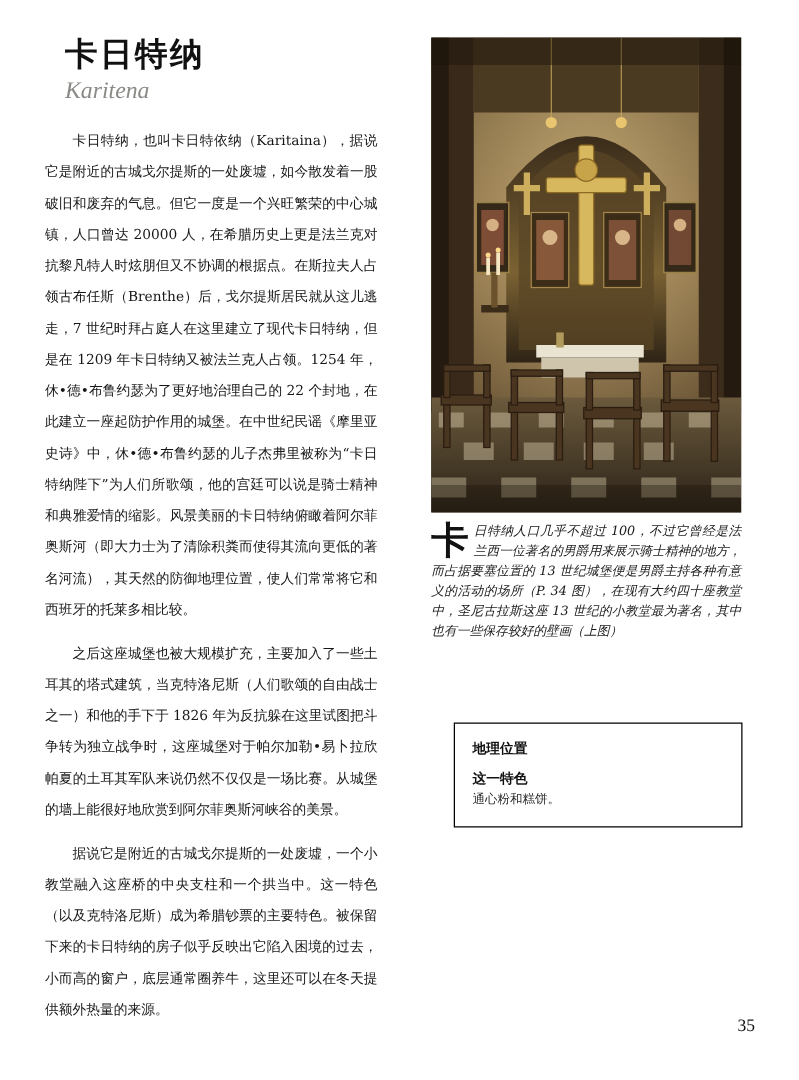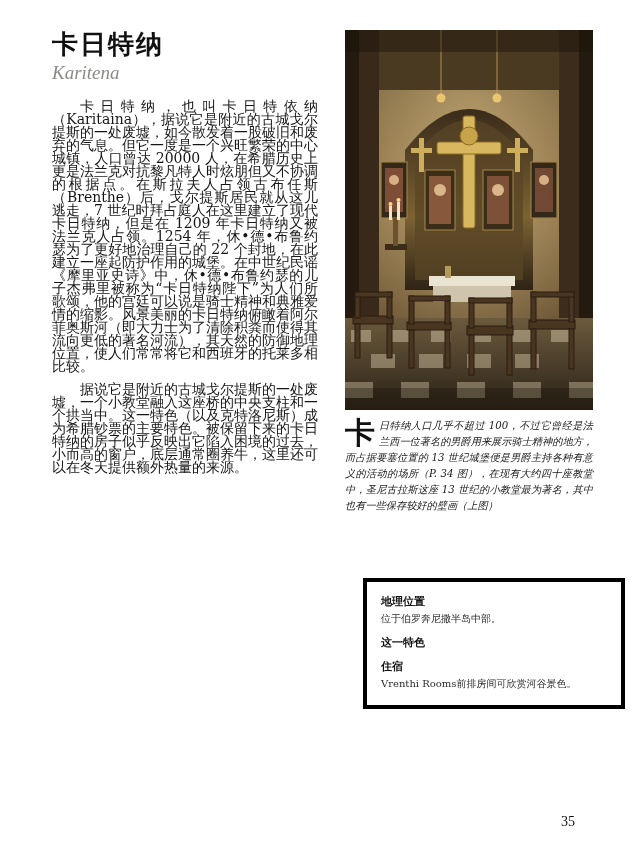--- a/index.html
+++ b/index.html
@@ -43,26 +43,26 @@
     font-style: italic;
     font-size: 19px;
     color: #8a8a86;
     margin: 0;
     line-height: 1.1;
   }
 
   
   .body-col {
     position: absolute;
-    left: 52px;
+    left: 36px;
     top: 100px;
     width: 266px;
     font-family: "DejaVu Serif", serif;
-    font-size: 14px;
-    line-height: 13px;
+    font-size: 11px;
+    line-height: 25px;
     color: #161616;
     text-align: justify;
     text-justify: inter-ideograph;
   }
   .body-col p {
     margin: 0 0 10px 0;
     text-indent: 2em;
   }
 
   
@@ -103,22 +103,22 @@
     margin: 0;
     font-style: italic;
   }
 
   
   .infobox {
     position: absolute;
     left: 363px;
     top: 578px;
     width: 212px;
-    border: 4px solid #000000;
-    padding: 12px 28px 14px 14px;
+    border: 1px solid #000000;
+    padding: 12px 3px 14px 14px;
     background: #fff;
   }
   .info-item { margin-bottom: 9px; }
   .info-item:last-child { margin-bottom: 0; }
   .info-head {
     font-family: "DejaVu Serif", serif;
     font-size: 11px;
     font-weight: bold;
     color: #111;
     margin: 0 0 2px 0;
@@ -128,39 +128,40 @@
     font-family: "DejaVu Serif", serif;
     font-size: 10px;
     line-height: 15px;
     color: #2b2b2b;
     margin: 0;
   }
 
   
   .folio {
     position: absolute;
-    right: 64px;
+    right: 35px;
     bottom: 34px;
     font-family: "Liberation Serif", serif;
     font-size: 14px;
     color: #111;
   }
 </style>
 </head>
 <body>
 
 <div class="page">
 
   <div class="title-block">
     <h1 class="title-cn">卡日特纳</h1>
     <div class="title-en">Karitena</div>
   </div>
 
   <div class="body-col">
     <p>卡日特纳，也叫卡日特依纳（Karitaina），据说它是附近的古城戈尔提斯的一处废墟，如今散发着一股破旧和废弃的气息。但它一度是一个兴旺繁荣的中心城镇，人口曾达 20000 人，在希腊历史上更是法兰克对抗黎凡特人时炫朋但又不协调的根据点。在斯拉夫人占领古布任斯（Brenthe）后，戈尔提斯居民就从这儿逃走，7 世纪时拜占庭人在这里建立了现代卡日特纳，但是在 1209 年卡日特纳又被法兰克人占领。1254 年，休•德•布鲁约瑟为了更好地治理自己的 22 个封地，在此建立一座起防护作用的城堡。在中世纪民谣《摩里亚史诗》中，休•德•布鲁约瑟的儿子杰弗里被称为“卡日特纳陛下”为人们所歌颂，他的宫廷可以说是骑士精神和典雅爱情的缩影。风景美丽的卡日特纳俯瞰着阿尔菲奥斯河（即大力士为了清除积粪而使得其流向更低的著名河流），其天然的防御地理位置，使人们常常将它和西班牙的托莱多相比较。</p>
+    <p>之后这座城堡也被大规模扩充，主要加入了一些土耳其的塔式建筑，当克特洛尼斯（人们歌颂的自由战士之一）和他的手下于 1826 年为反抗躲在这里试图把斗争转为独立战争时，这座城堡对于帕尔加勒•易卜拉欣帕夏的土耳其军队来说仍然不仅仅是一场比赛。从城堡的墙上能很好地欣赏到阿尔菲奥斯河峡谷的美景。</p>
     <p>据说它是附近的古城戈尔提斯的一处废墟，一个小教堂融入这座桥的中央支柱和一个拱当中。这一特色（以及克特洛尼斯）成为希腊钞票的主要特色。被保留下来的卡日特纳的房子似乎反映出它陷入困境的过去，小而高的窗户，底层通常圈养牛，这里还可以在冬天提供额外热量的来源。</p>
   </div>
 
   <div class="photo">
     <svg width="248" height="380" viewBox="0 0 248 380">
       <defs>
         <linearGradient id="wall" x1="0" y1="0" x2="0" y2="1">
           <stop offset="0%" stop-color="#6d5836"></stop>
           <stop offset="45%" stop-color="#8a6f45"></stop>
           <stop offset="100%" stop-color="#4e3c25"></stop>
@@ -298,26 +299,22 @@
   </div>
 
   <div class="caption-wrap">
     <span class="dropcap">卡</span>
     <p class="caption">日特纳人口几乎不超过 100，不过它曾经是法兰西一位著名的男爵用来展示骑士精神的地方，而占据要塞位置的 13 世纪城堡便是男爵主持各种有意义的活动的场所（P. 34 图），在现有大约四十座教堂中，圣尼古拉斯这座 13 世纪的小教堂最为著名，其中也有一些保存较好的壁画（上图）</p>
   </div>
 
   <div class="infobox">
     <div class="info-item">
       <div class="info-head">地理位置</div>
-      <div class="info-text">位于伯罗奔尼撒半岛中部。</div>
     </div>
     <div class="info-item">
       <div class="info-head">这一特色</div>
+      <div class="info-text">通心粉和糕饼。</div>
     </div>
-    <div class="info-item">
-      <div class="info-head">住宿</div>
-      <div class="info-text">Vrenthi Rooms前排房间可欣赏河谷景色。</div>
-    </div>
   </div>
 
   <div class="folio">35</div>
 
 </div>
 
 </body></html>

